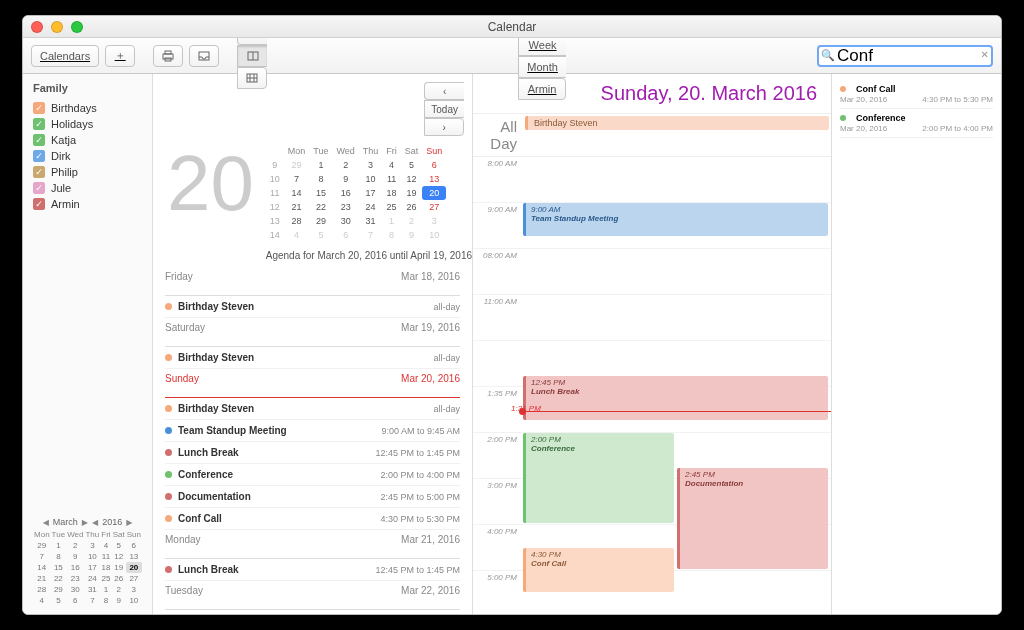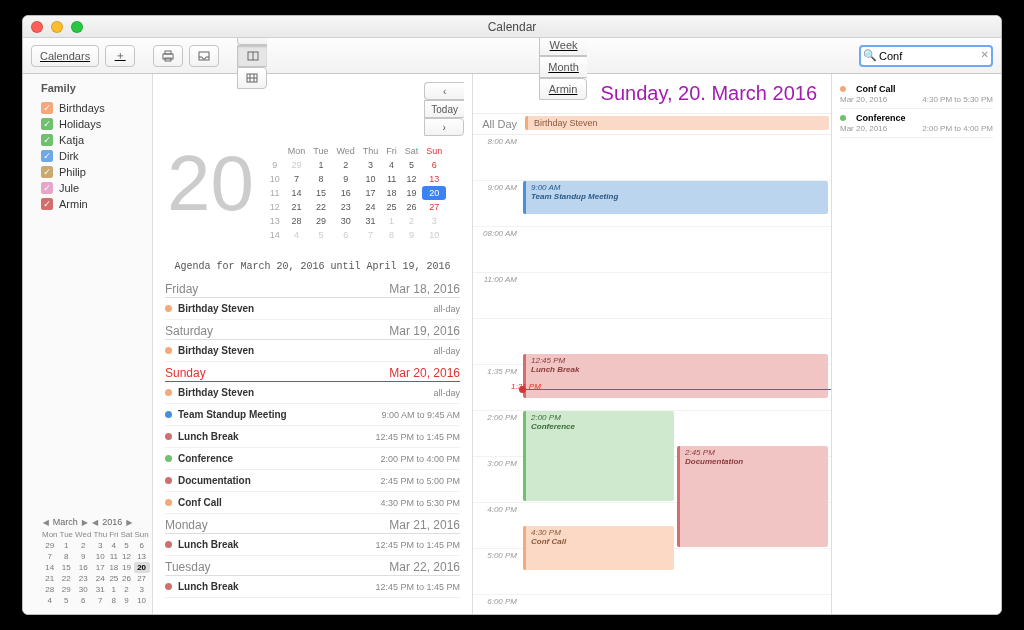--- a/index.html
+++ b/index.html
@@ -13,26 +13,26 @@
   .toolbar { height:36px; background: linear-gradient(#fdfdfd,#f2f2f2); border-bottom:1px solid #c9c9c9; display:flex; align-items:center; padding:0 8px; gap:6px; font-size:11px;text-decoration:underline;}
   .btn { background:linear-gradient(#fff,#f3f3f3); border:1px solid #c5c5c5; border-radius:4px; height:22px; display:flex; align-items:center; justify-content:center; padding:0 8px; color:#555; cursor:default;}
   .btn.icon { width:30px; padding:0;}
   .btn-group { display:flex;flex-direction:column;}
   .btn-group .btn { border-radius:0; border-right:none;}
   .btn-group .btn:first-child{border-radius:4px 0 0 4px;}
   .btn-group .btn:last-child{border-radius:0 4px 4px 0; border-right:1px solid #c5c5c5;}
   .btn.active { background:#e6e6e6; box-shadow: inset 0 1px 2px rgba(0,0,0,.15);}
   .spacer { flex:1;}
   .search { position:relative; }
-  .search input { width:134px; height:22px; border:2px solid #6fa8f7; border-radius:4px; padding:0 18px; font-size:11px; outline:none;}
+  .search input { width:176px; height:22px; border:2px solid #6fa8f7; border-radius:4px; padding:0 18px; font-size:17px; outline:none;}
   .search .mag { position:absolute; left:4px; top:4px; font-size:11px; color:#777;}
   .search .clr { position:absolute; right:4px; top:4px; font-size:10px; color:#999;}
   .body { flex:1; display:flex; min-height:0;}
   
-  .sidebar { width:130px; background:#fafafa; border-right:1px solid #ddd; padding:8px 18px; font-size:11px; color:#333; display:flex; flex-direction:column;}
+  .sidebar { width:130px; background:#fafafa; border-right:1px solid #ddd; padding:8px 10px; font-size:11px; color:#333; display:flex; flex-direction:column;}
   .sb-head { font-weight:600; color:#555; margin-bottom:6px;}
   .cal-item { display:flex; align-items:center; gap:6px; padding:2px 0;}
   .chk { width:12px; height:12px; border:1px solid #999; border-radius:2px; display:flex; align-items:center; justify-content:center; font-size:9px; color:#fff;}
   .mini { margin-top:auto; font-size:9px; color:#666;}
   .mini-head{display:flex; justify-content:center; gap:4px; align-items:center; margin-bottom:2px;}
   .mini-triangle{font-size:8px; color:#888;}
   .mini table{width:100%; border-collapse:collapse; text-align:center;}
   .mini th{font-weight:400; color:#888; font-size:8px; padding:1px;}
   .mini td{font-size:8px; padding:1px; color:#777;}
   .mini td.today{background:#ddd; border-radius:2px; color:#000; font-weight:600;}
@@ -45,33 +45,33 @@
   .bignum{font-size:78px; font-weight:200; color:#ccc; line-height:1;}
   .monthcal{font-size:9px; color:#666;}
   .monthcal table{border-collapse:collapse;}
   .monthcal th{font-weight:400; padding:2px 4px; color:#888;}
   .monthcal th.sun{color:#d33;}
   .monthcal td{padding:2px 4px; text-align:center; color:#555;}
   .monthcal td.wk{color:#aaa;}
   .monthcal td.sun{color:#d33;}
   .monthcal td.other{color:#ccc;}
   .monthcal td.today{background:#3b82f6; color:#fff; border-radius:3px;}
-  .agenda-head{text-align:center; font-size:10px; color:#555; margin:19px 0 6px;font-family:Liberation Mono, monospace;}
+  .agenda-head{text-align:right; font-size:10px; color:#555; margin:8px 0 6px;}
   .agenda{flex:1; overflow:auto; padding:0 12px;}
-  .ag-day{display:flex; justify-content:space-between; color:#888; font-size:12px; border-bottom:1px solid #ddd; padding:4px 0 1px;}
+  .ag-day{display:flex; justify-content:space-between; color:#888; font-size:10px; border-bottom:1px solid #ddd; padding:4px 0 13px;}
   .ag-day.today{color:#d33; border-bottom:1px solid #d33;}
   .ag-row{display:flex; align-items:center; padding:5px 0; border-bottom:1px solid #f0f0f0;}
   .dot{width:7px; height:7px; border-radius:50%; margin-right:6px; flex-shrink:0;}
   .ag-title{font-weight:600; font-size:10px; flex:1;}
   .ag-time{font-size:9px; color:#888;}
   
   .daycol { flex:1; display:flex; flex-direction:column; font-size:10px;}
   .day-head{ text-align:right; font-size:20px; font-weight:300; padding:8px 14px; color:#a21caf;}
   .allday{display:flex; border-top:1px solid #eee; border-bottom:1px solid #eee;}
-  .allday-label{width:50px; text-align:right; padding:4px 6px; color:#888; font-size:11px;}
+  .allday-label{width:50px; text-align:right; padding:4px 6px; color:#888; font-size:15px;}
   .allday-ev{flex:1; padding:2px;}
   .allday-ev .ev{background:#fbd9c9; border-left:3px solid #f5a97a; padding:2px 6px; font-size:9px; color:#8b5a3a; border-radius:2px;}
   .timegrid{flex:1; overflow:hidden; position:relative;font-style:italic;}
   .hour{display:flex; height:46px; border-bottom:1px solid #f2f2f2;}
   .hour-label{width:50px; text-align:right; padding:2px 6px; color:#999; font-size:8px;}
   .hour-cell{flex:1; position:relative;}
   .events-layer{position:absolute; left:50px; right:0; top:0; bottom:0;}
   .evt{position:absolute; border-radius:2px; padding:2px 5px; font-size:8px; overflow:hidden; border-left-width:3px; border-left-style:solid;}
   .nowline{position:absolute; left:50px; right:0; height:1px; background:#d33;}
   .nowline::before{content:''; position:absolute; left:-4px; top:-3px; width:7px; height:7px; background:#d33; border-radius:50%;}

